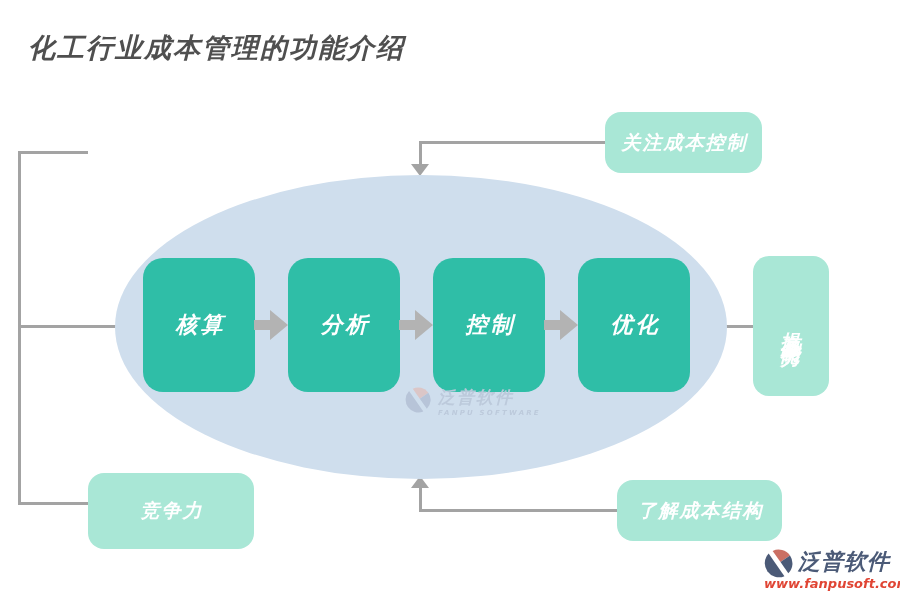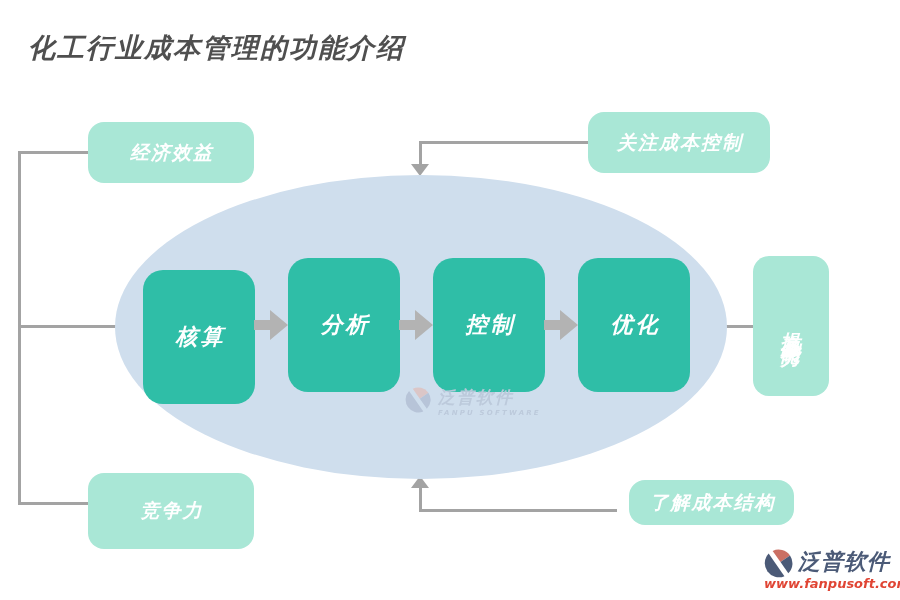--- a/index.html
+++ b/index.html
@@ -92,21 +92,21 @@
 
   <div class="line" style="left:419px; top:509px; width:198px; height:3px;"></div>
   <div class="line" style="left:419px; top:488px; width:3px; height:24px;"></div>
   <div class="arrowhead arr-up" style="left:411px; top:476px;"></div>
 
   <div class="line" style="left:701px; top:325px; width:52px; height:3px;"></div>
   <div class="arrowhead arr-left" style="left:689px; top:317px;"></div>
 
   <div class="ellipse"></div>
 
-  <div class="step-box" style="left:143px;margin-top:12px;">
+  <div class="step-box" style="left:143px;">
     <span>核算</span>
   </div>
   <svg class="flow-arrow" style="left:254px;" width="34" height="36" viewBox="0 0 34 36">
     <polygon points="0,13 16,13 16,3 34,18 16,33 16,23 0,23"></polygon>
   </svg>
   <div class="step-box" style="left:288px;">
     <span>分析</span>
   </div>
   <svg class="flow-arrow" style="left:399px;" width="34" height="36" viewBox="0 0 34 36">
     <polygon points="0,13 16,13 16,3 34,18 16,33 16,23 0,23"></polygon>
@@ -128,33 +128,30 @@
         <path class="logo-red" d="M18.5 1.9 A14.5 14.5 0 0 1 30.5 16 L18.5 16 Z"></path>
         <path class="logo-dark" d="M30.5 16 A14.5 14.5 0 0 1 18.5 30.1 L18.5 16 Z"></path>
       </g>
     </svg>
     <span class="wm-text">
       <span class="wm-brand">泛普软件</span>
       <span class="wm-sub">FANPU SOFTWARE</span>
     </span>
   </div>
 
-  <div class="mint-box" style="left:88px; top:122px; width:166px; height:61px;">
-    <span>经济效益</span>
-  </div>
-  <div class="mint-box" style="left:588px; top:112px; width:182px; height:61px;text-align:right;">
+  <div class="mint-box" style="left:605px; top:112px; width:157px; height:61px;text-align:right;">
     <span>关注成本控制</span>
   </div>
   <div class="mint-box vertical" style="left:753px; top:256px; width:76px; height:140px;">
     <span>提高盈利能力</span>
   </div>
   <div class="mint-box" style="left:88px; top:473px; width:166px; height:76px;">
     <span>竞争力</span>
   </div>
-  <div class="mint-box" style="left:617px; top:480px; width:165px; height:45px;margin-left:12px;">
+  <div class="mint-box" style="left:617px; top:480px; width:165px; height:61px;">
     <span>了解成本结构</span>
   </div>
 
   <div class="footer-logo ft">
     <svg class="glyph" width="31" height="31" viewBox="0 0 32 32">
       <g transform="rotate(-35 16 16)">
         <path class="logo-dark" d="M13.5 1.8 A14.5 14.5 0 0 0 13.5 30.2 Z"></path>
         <path class="logo-red" d="M18.5 1.9 A14.5 14.5 0 0 1 30.5 16 L18.5 16 Z"></path>
         <path class="logo-dark" d="M30.5 16 A14.5 14.5 0 0 1 18.5 30.1 L18.5 16 Z"></path>
       </g>

